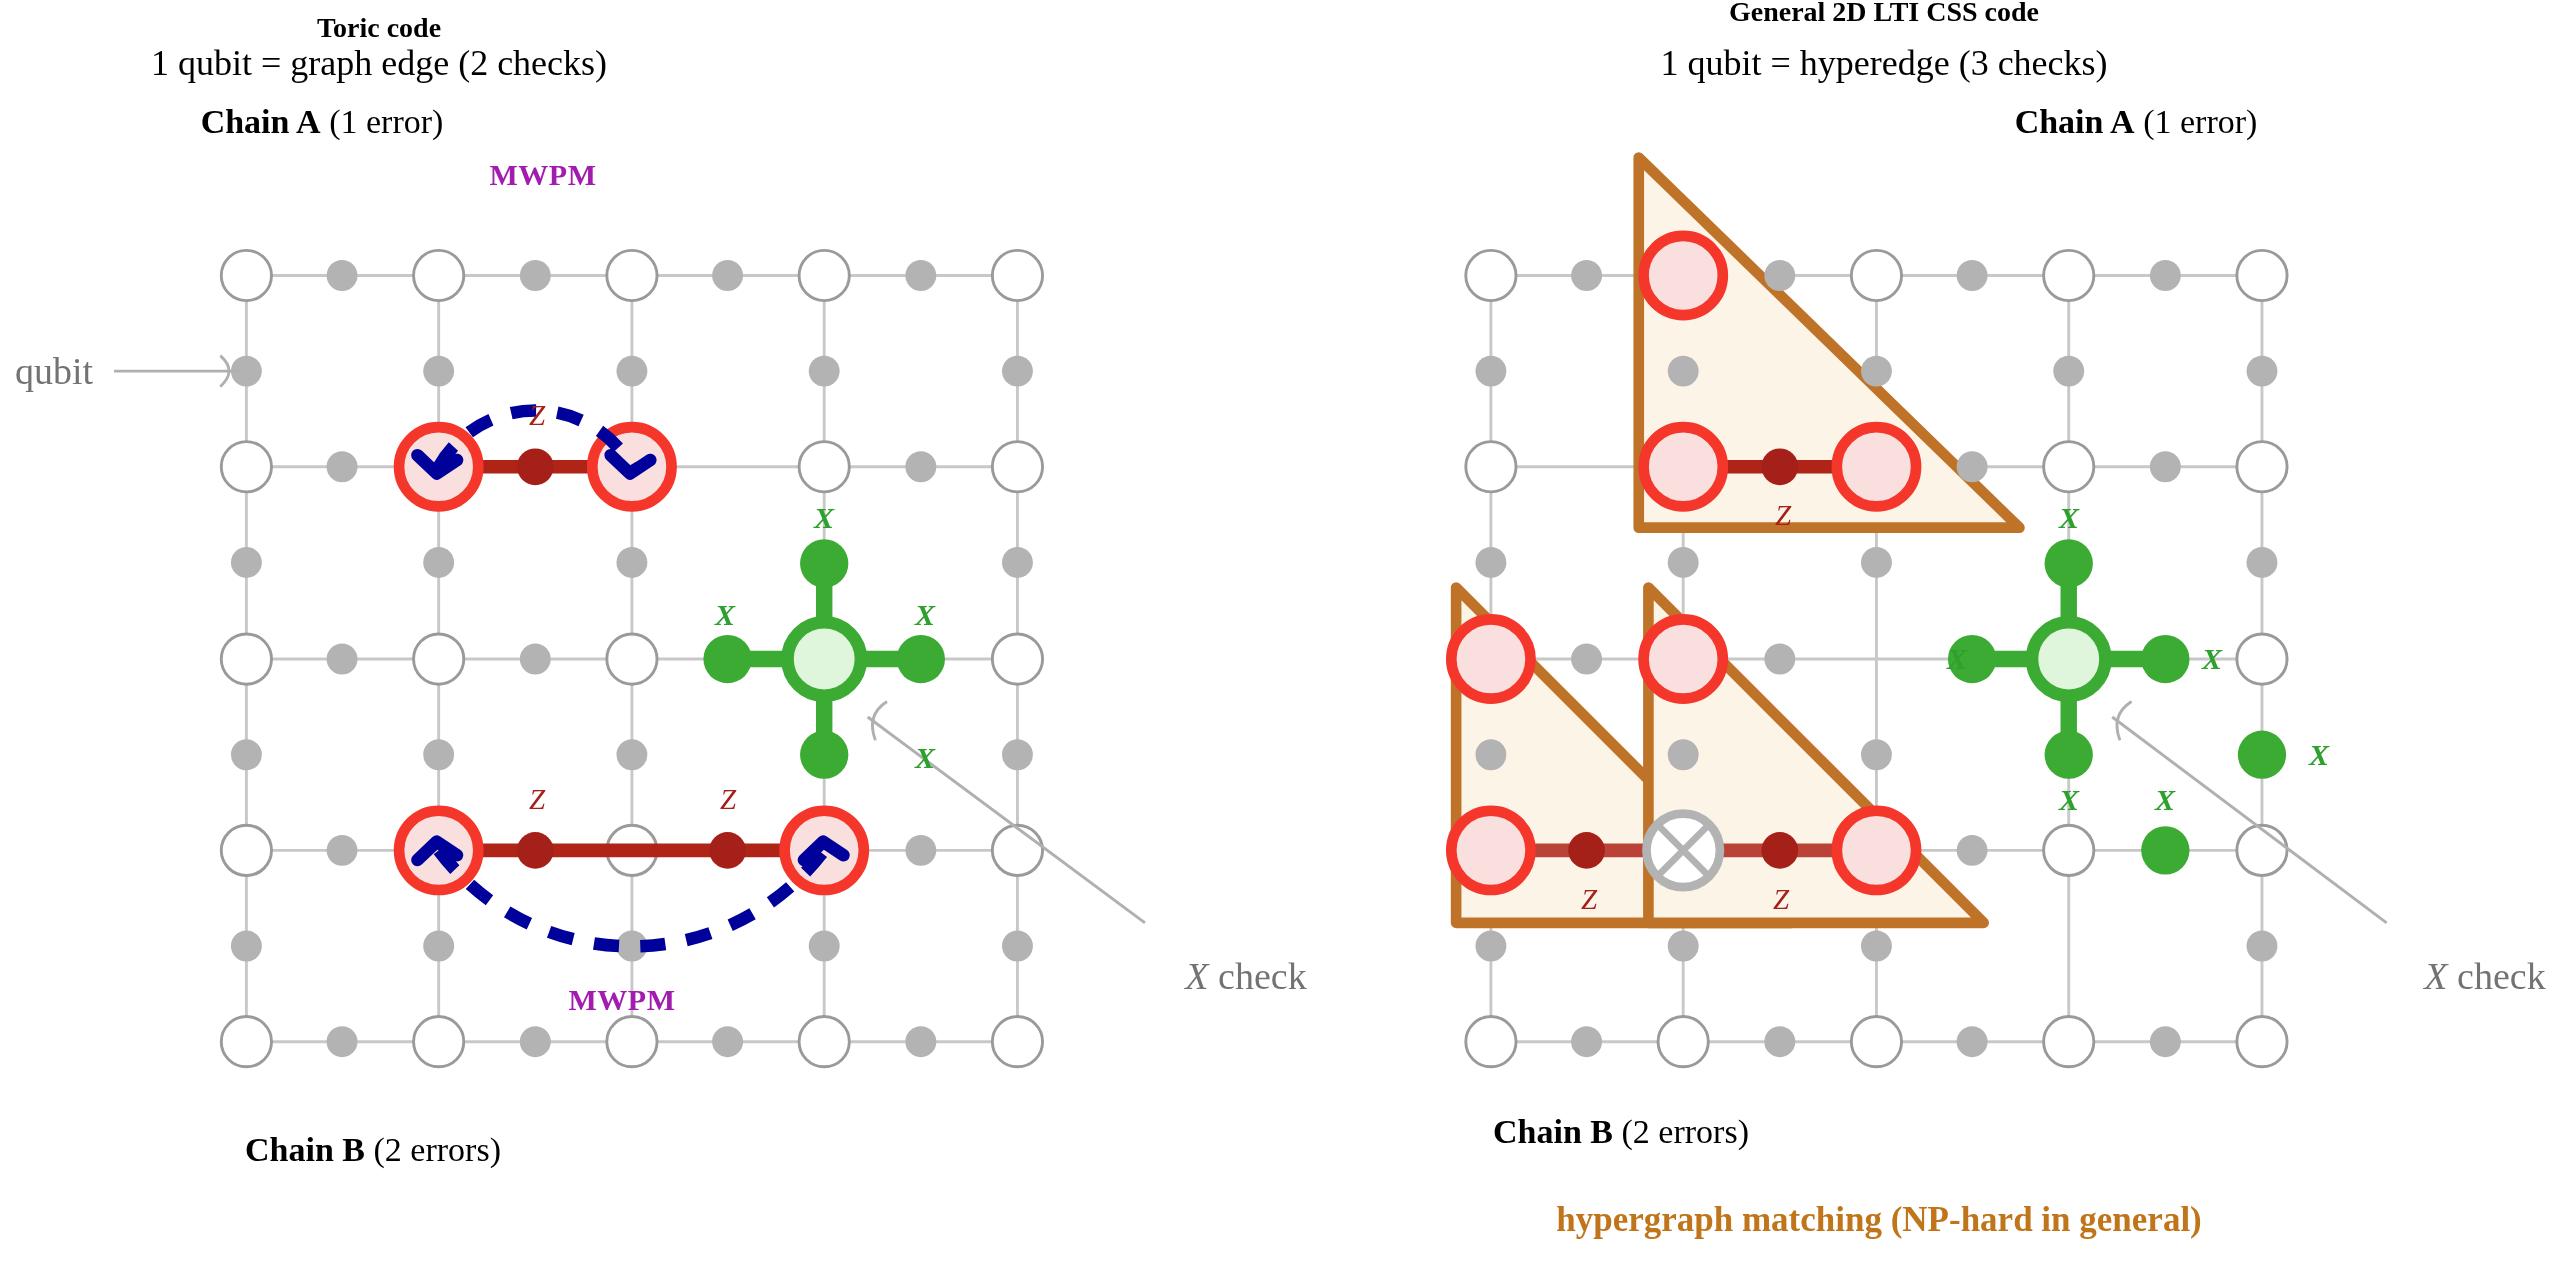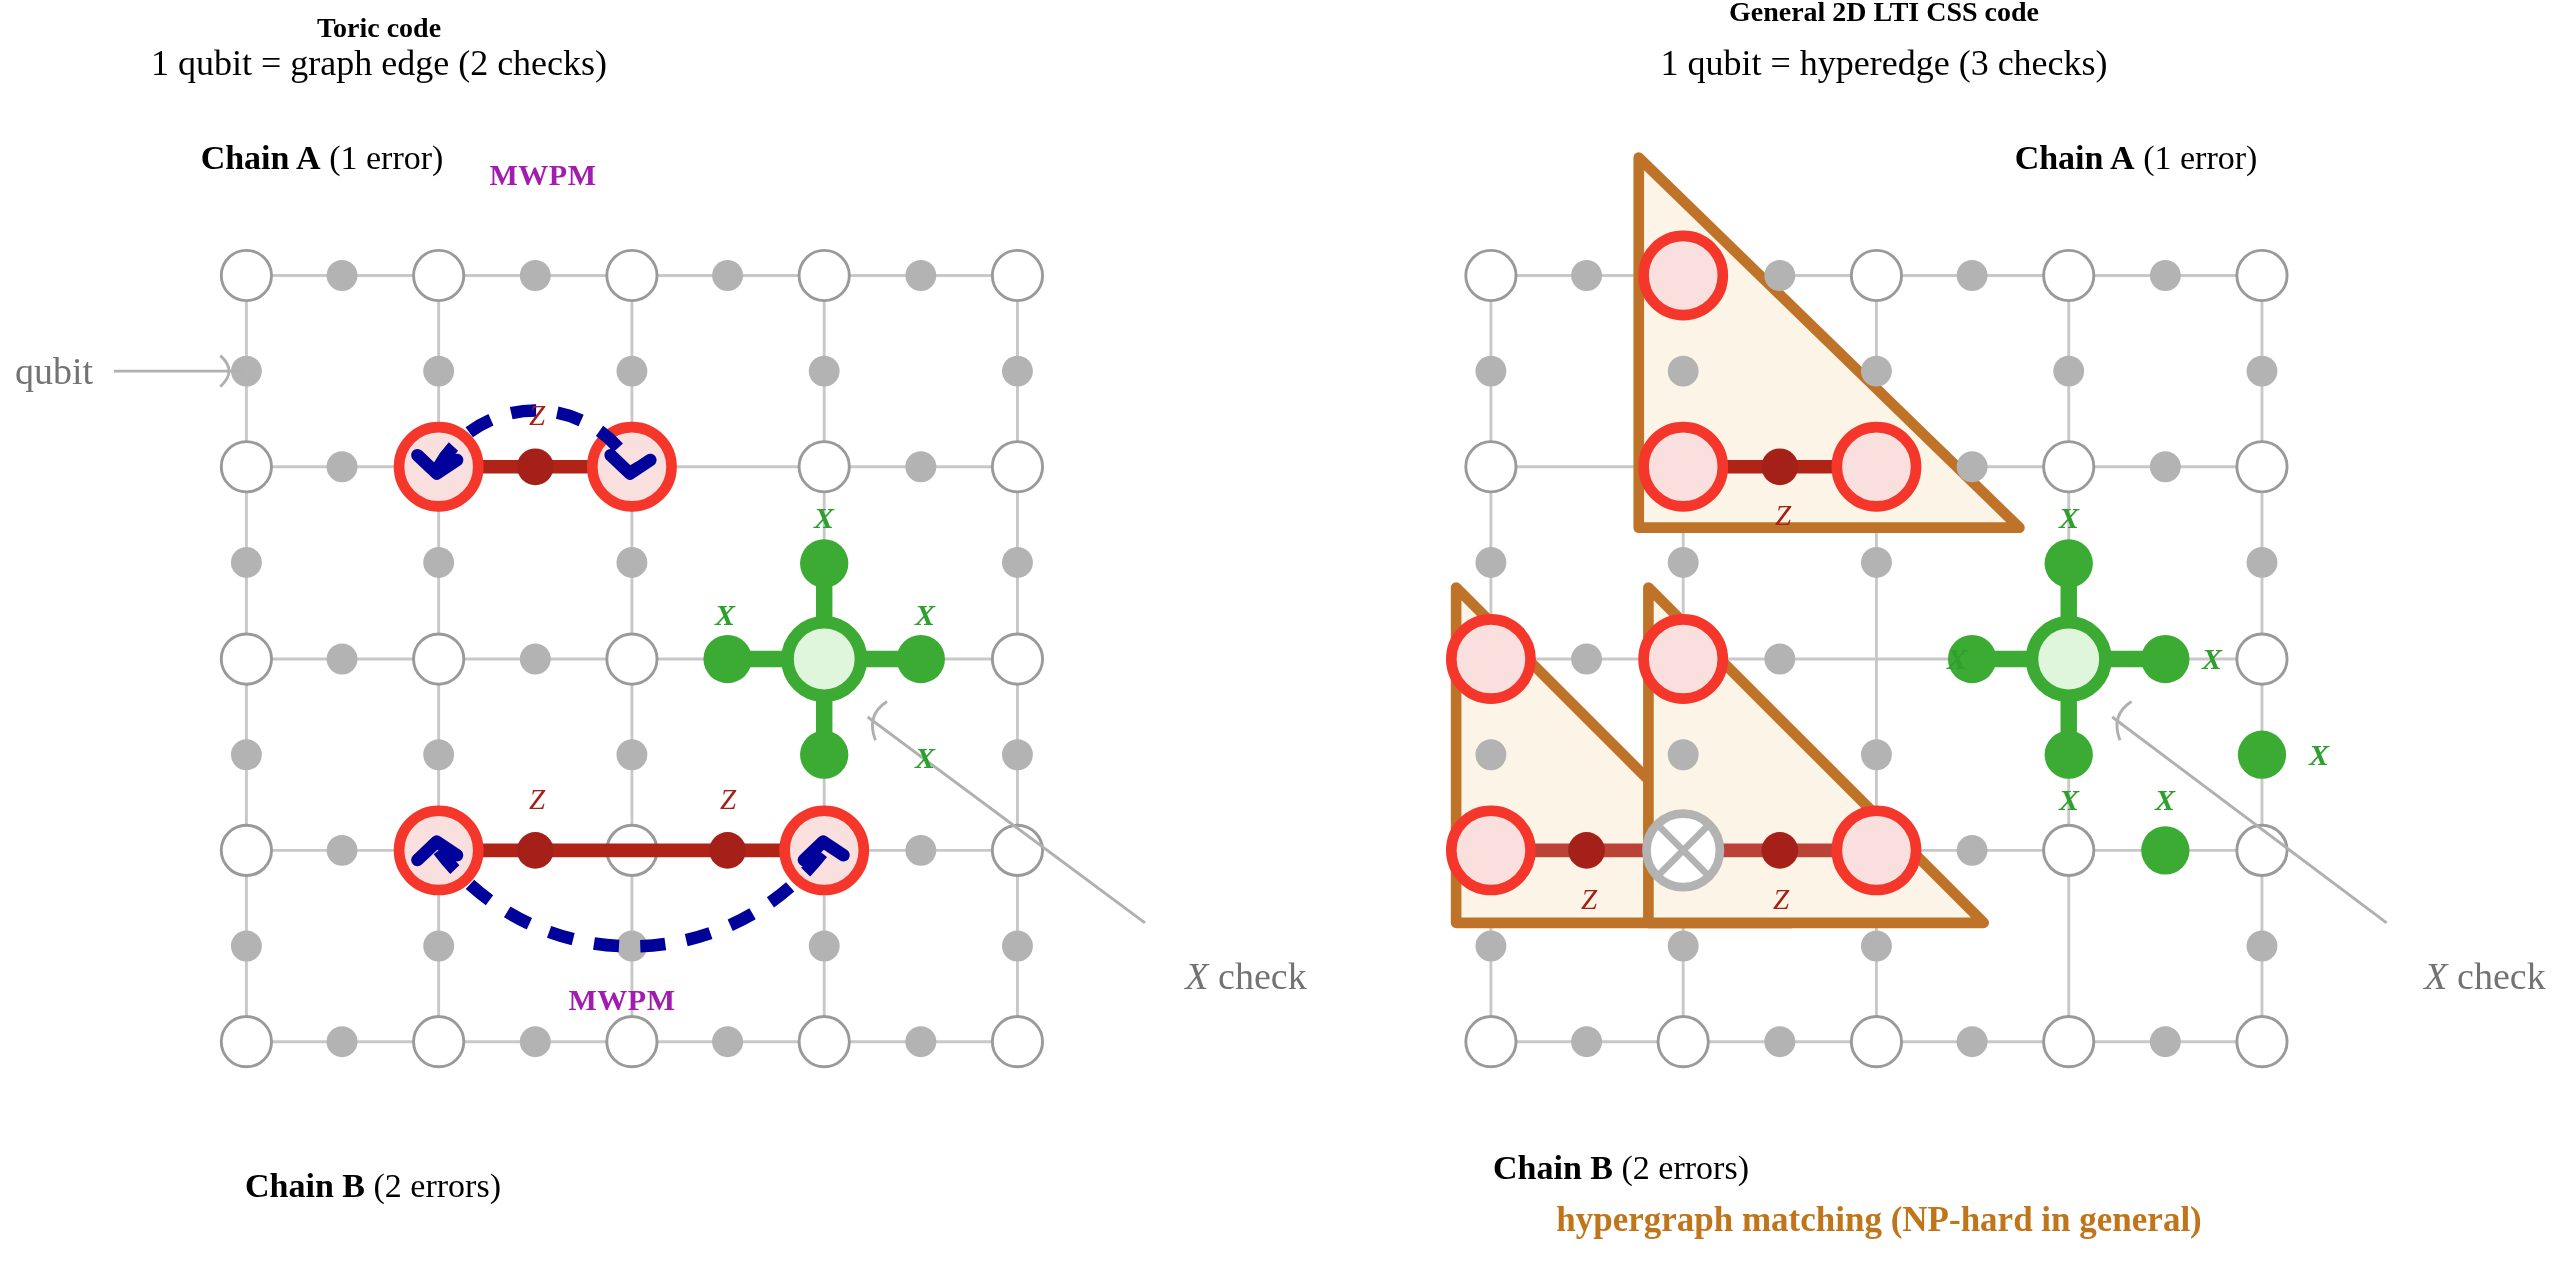--- a/index.html
+++ b/index.html
@@ -2,21 +2,21 @@
 <html><head>
 <meta charset="utf-8">
 <style>
   html,body{margin:0;padding:0;background:#fff;}
   body{width:2576px;height:1264px;position:relative;overflow:hidden;
        font-family:"Liberation Serif","DejaVu Serif",serif;}
   .abs{position:absolute;}
   .ctr{transform:translate(-50%,-50%);}
   .title{font-weight:bold;font-size:28px;color:#000;white-space:nowrap;text-align:center;}
   .subtitle{font-size:36px;color:#000;white-space:nowrap;text-align:left;}
-  .chain-label{font-size:34px;color:#000;white-space:nowrap;text-align:center;margin-top:36px;}
+  .chain-label{font-size:34px;color:#000;white-space:nowrap;text-align:center;}
   .chain-label b{font-weight:bold;}
   .mwpm{font-size:30px;font-weight:bold;color:#a21caf;letter-spacing:0.5px;white-space:nowrap;
         font-variant:small-caps;}
   .zlab{font-size:29px;font-style:italic;color:#a52019;white-space:nowrap;font-weight:500;}
   .xlab{font-size:30px;font-style:italic;color:#2ea02e;white-space:nowrap;font-weight:bold;}
   .graylab{font-size:38px;color:#737373;white-space:nowrap;}
   .graylab i{font-style:italic;}
   .hgm{font-size:35px;font-weight:bold;color:#c0751a;white-space:nowrap;}
   svg{position:absolute;top:0;left:0;overflow:visible;}
 </style>

